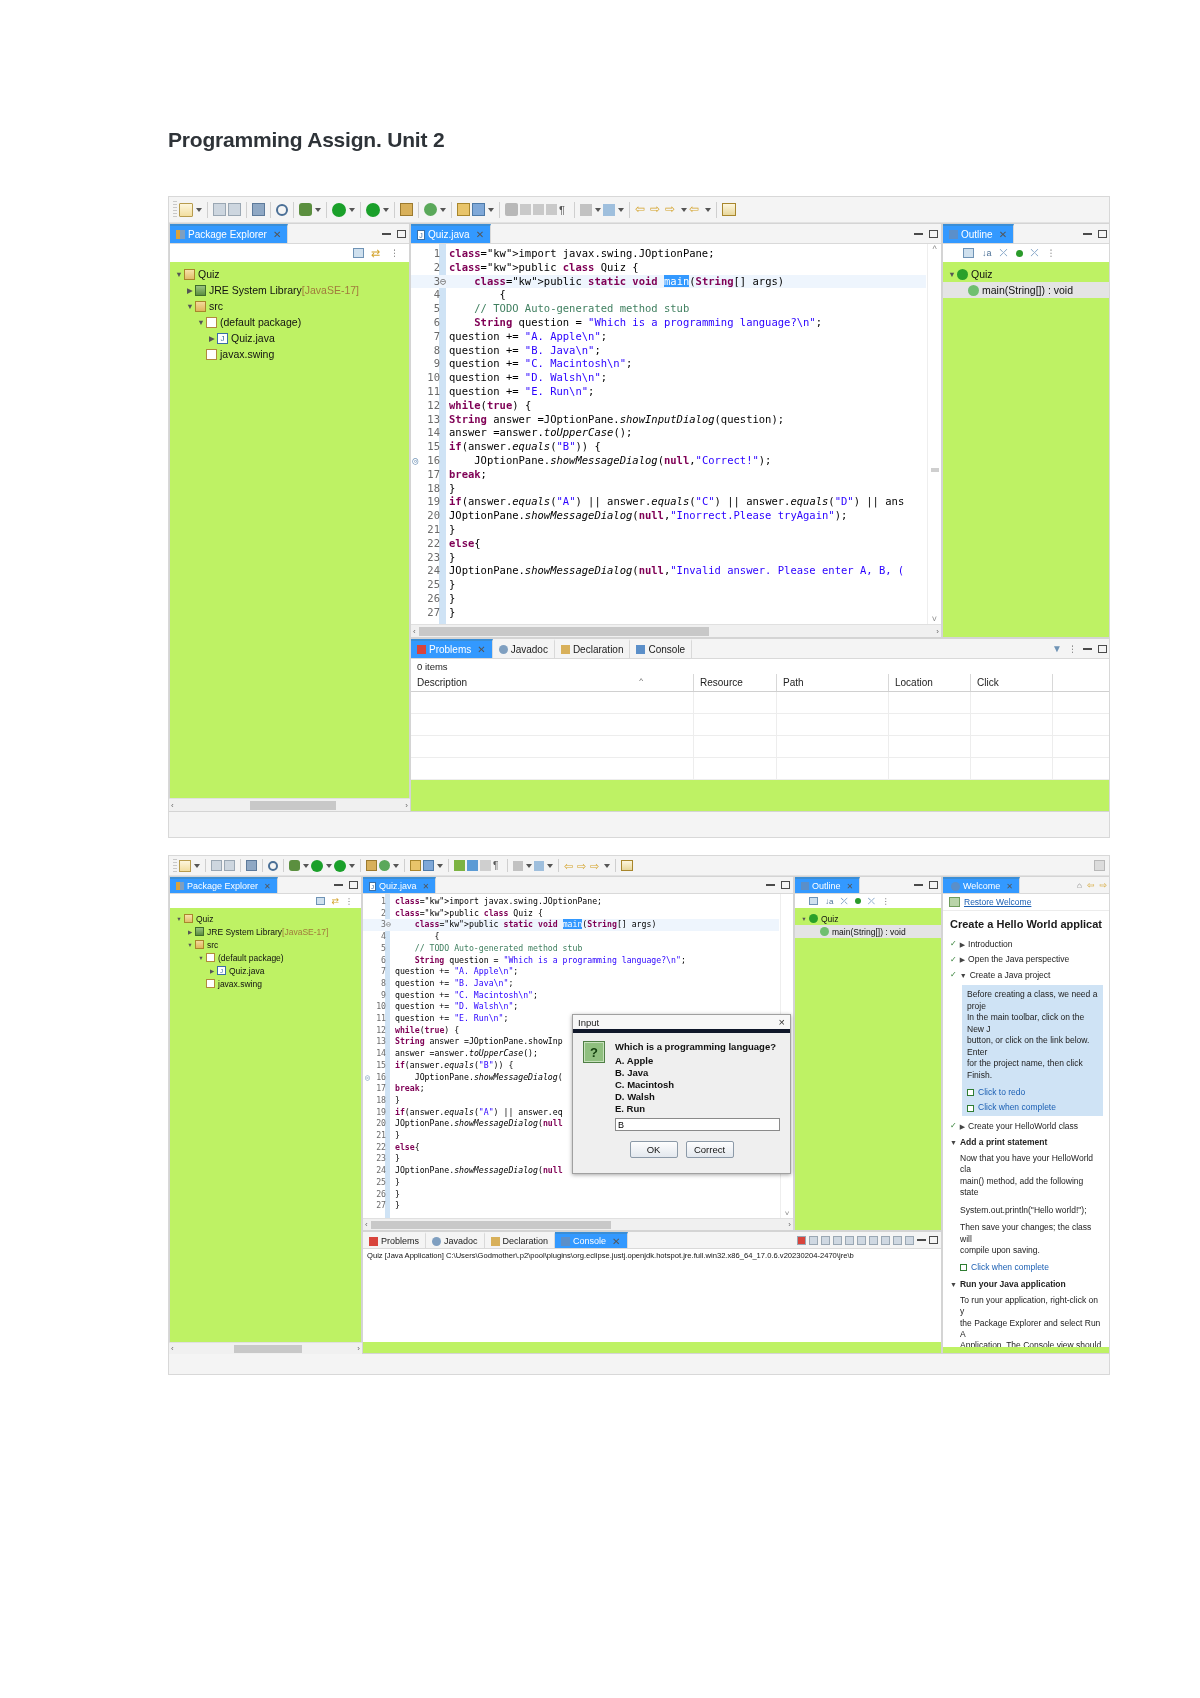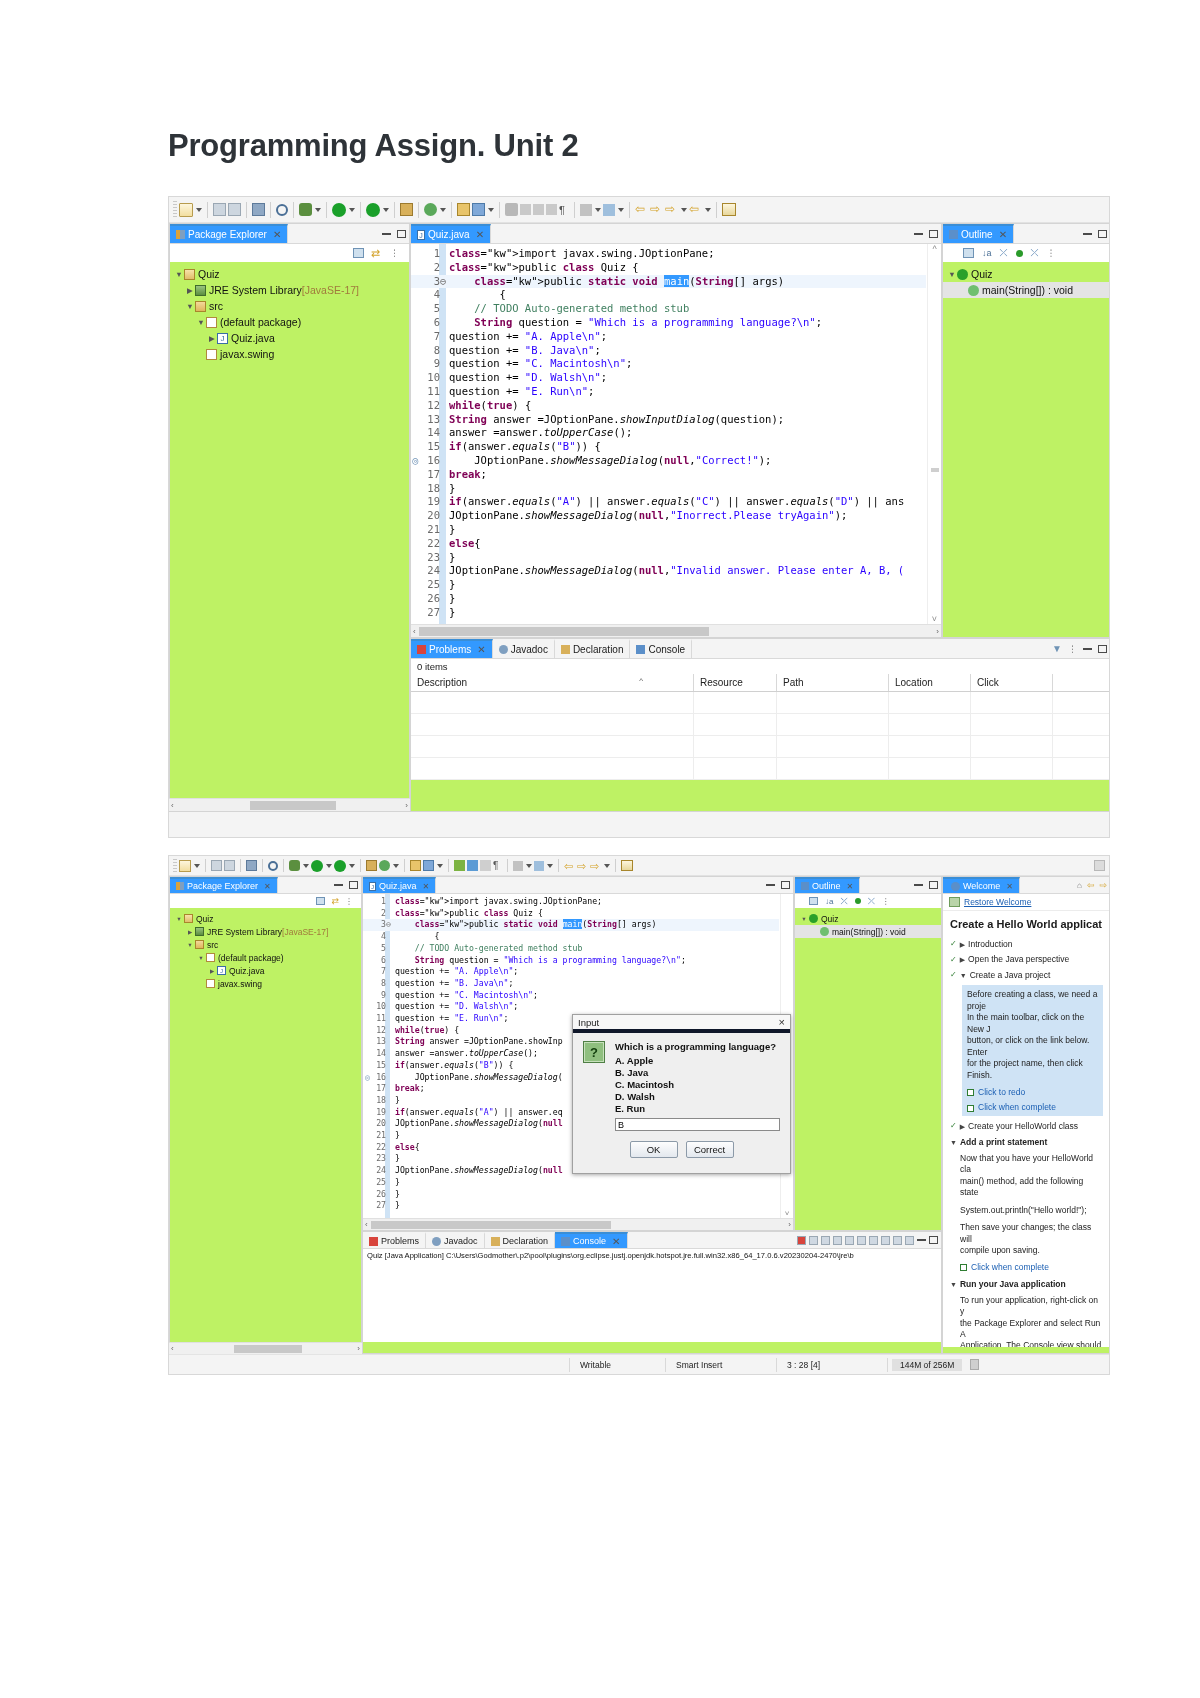--- a/index.html
+++ b/index.html
@@ -4,21 +4,21 @@
 <style>
   * { box-sizing: border-box; }
   html, body { margin:0; padding:0; }
   body {
     width:1200px; height:1698px; background:#fff;
     font-family:"Liberation Sans", sans-serif;
     position:relative; overflow:hidden;
   }
   .page-title{
     position:absolute; left:168px; top:128px;
-    font-size:31px; font-weight:bold; color:#2e3338;
+    font-size:21px; font-weight:bold; color:#2e3338;
     letter-spacing:-0.2px;
   }
 
   
   .shot{ position:absolute; background:#f4f4f4; border:1px solid #d8d8d8; overflow:hidden;}
   .toolbar{ background:#f4f4f4; border-bottom:1px solid #e2e2e2; display:flex; align-items:center; gap:2px; padding:0 4px;}
   .tb-sep{ width:1px; background:#cfcfcf; margin:0 3px;}
   .tb-dots{ width:4px; height:100%; background:
        repeating-linear-gradient(to bottom,#c8c8c8 0 1px,transparent 1px 3px);}
   .ic{ display:inline-block; position:relative; flex:none;}
@@ -602,32 +602,20 @@
     <div style="font-size:7.6px; color:#111; padding:2px 4px; background:#fff; white-space:nowrap; overflow:hidden; font-family:'Liberation Sans',sans-serif;">Quiz [Java Application] C:\Users\Godmother\.p2\pool\plugins\org.eclipse.justj.openjdk.hotspot.jre.full.win32.x86_64_17.0.6.v20230204-2470\jre\b</div>
     <div style="background:#fff; height:80px;"></div>
   </div>
 
   <div class="scrollbar-h" style="position:absolute;left:0;top:486px;width:193px;height:12px;">
     <span>‹</span>
     <div class="thumb" style="width:68px;margin-left:5px;height:8px;"></div>
     <span>›</span>
   </div>
 
-  <div class="statusbar" style="position:absolute; left:0; top:498px; width:942px; height:20px; background:#f4f4f4; border-top:1px solid #e4e4e4; font-size:8.5px;">
-    <div style="width:400px;"></div>
-    <div style="border-left:1px solid #d9d9d9; height:14px;"></div>
-    <div style="padding:0 10px; width:95px;">Writable</div>
-    <div style="border-left:1px solid #d9d9d9; height:14px;"></div>
-    <div style="padding:0 10px; width:110px;">Smart Insert</div>
-    <div style="border-left:1px solid #d9d9d9; height:14px;"></div>
-    <div style="padding:0 10px; width:110px;">3 : 28 [4]</div>
-    <div style="border-left:1px solid #d9d9d9; height:14px;"></div>
-    <div style="padding:0 8px; background:#e0e0e0; height:12px; line-height:12px; margin-left:4px;">144M of 256M</div>
-    <span style="width:9px;height:11px;background:#cfcfcf;border:1px solid #aaa;margin-left:8px;"></span>
-  </div>
 
   <div class="jdialog" style="left:403px; top:158px; width:219px; height:160px;">
     <div class="jd-title">
       <span>Input</span>
       <span style="font-size:11px;color:#333;cursor:pointer;">×</span>
     </div>
     <div class="jd-body">
       <div style="display:flex; gap:10px;">
         <div class="jd-q">?</div>
         <div style="flex:1;">

